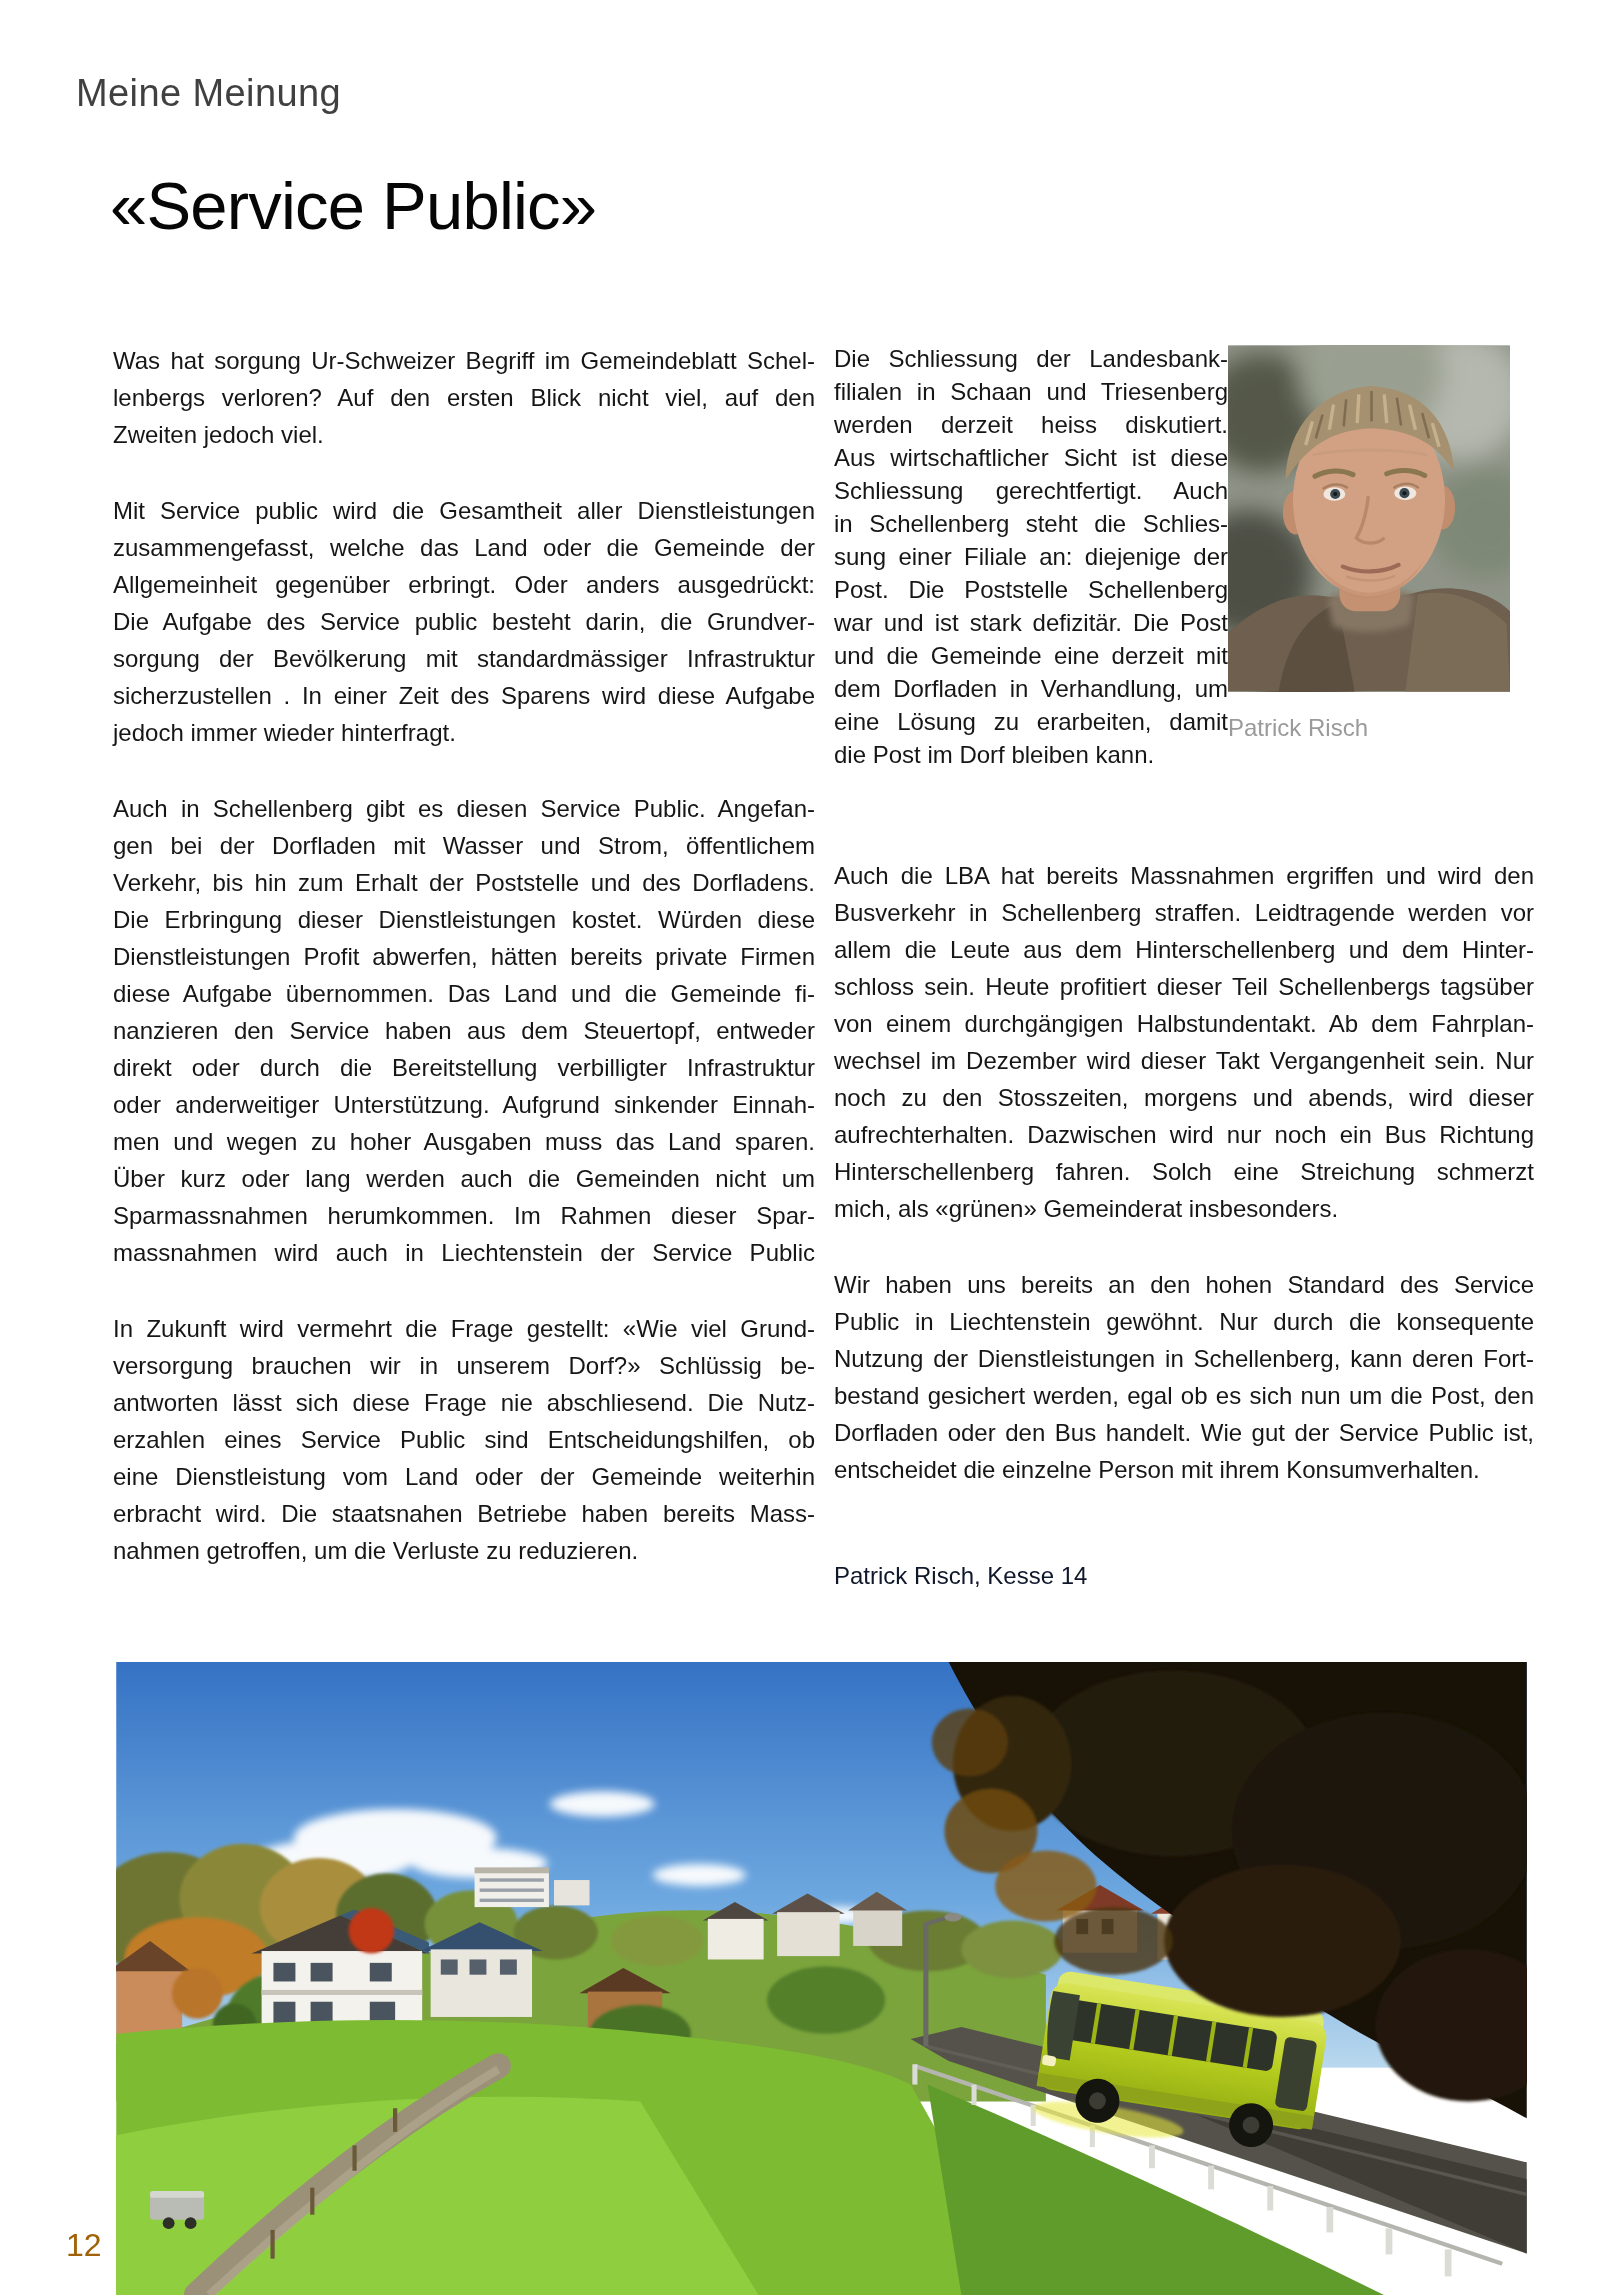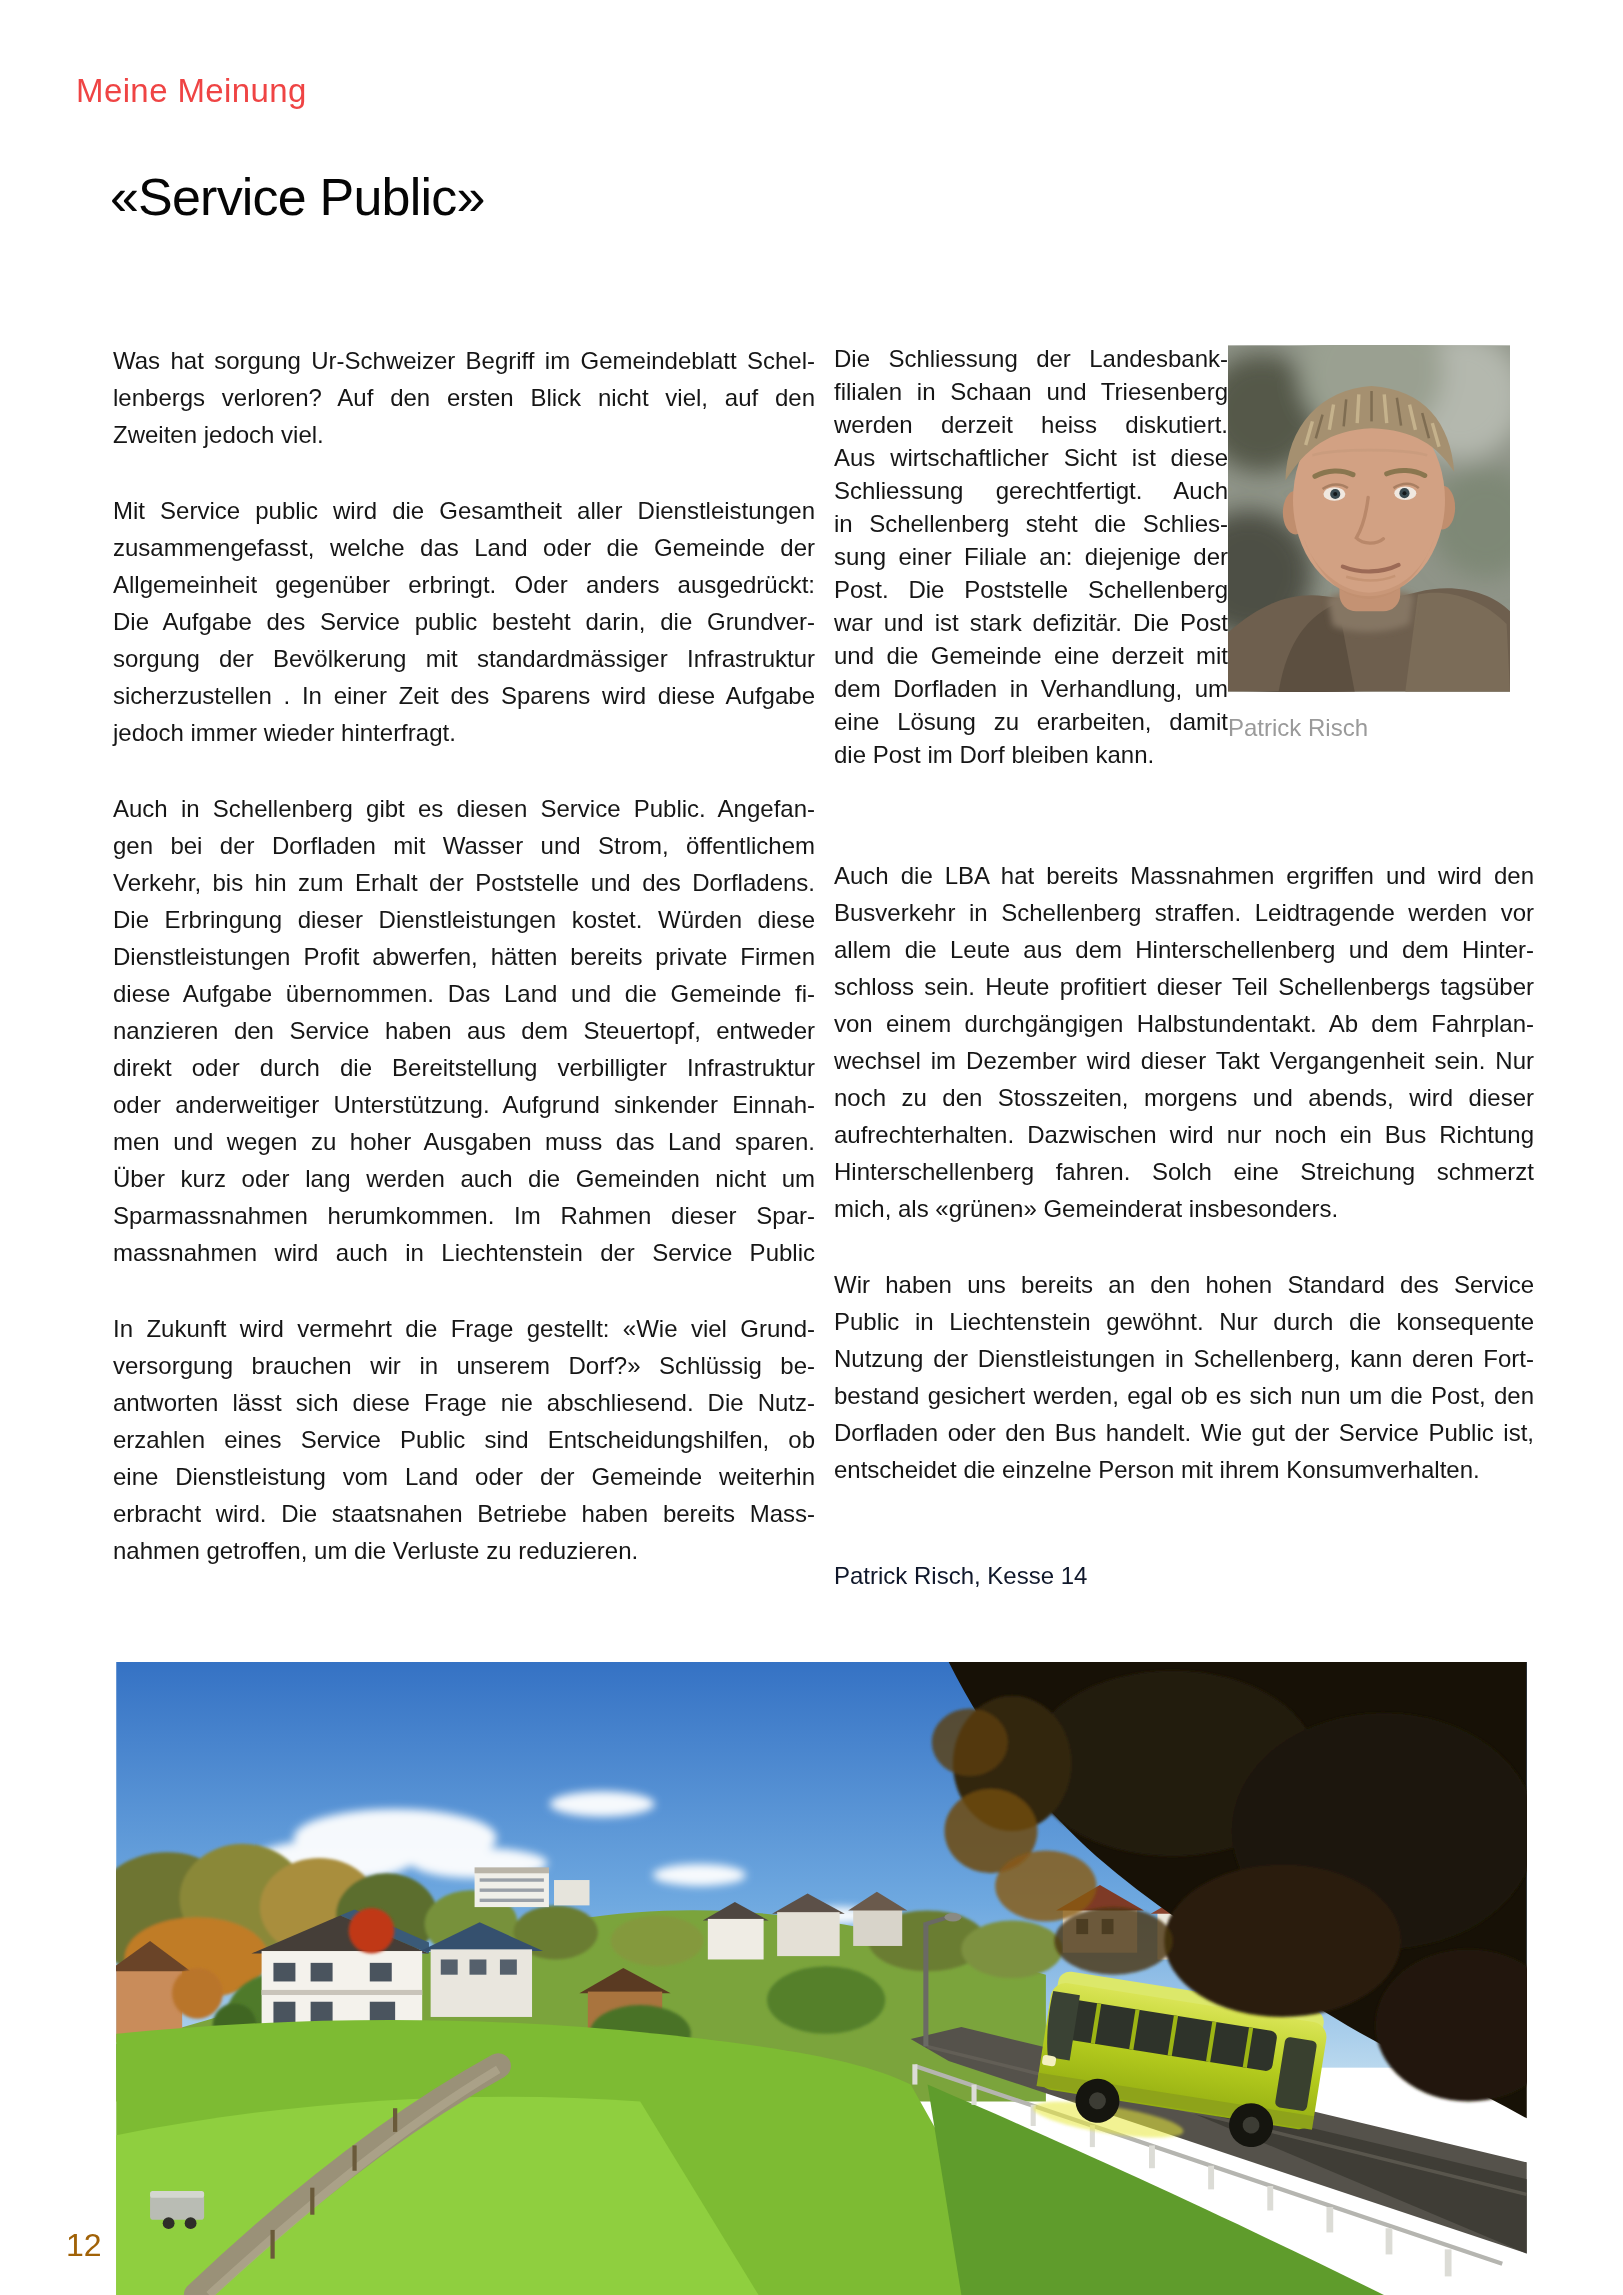--- a/index.html
+++ b/index.html
@@ -1,20 +1,20 @@
 <!DOCTYPE html>
 <html style="font-size:13.5px"><head>
 <meta charset="utf-8">
 <style>
   html,body{margin:0;padding:0;background:#e8e8e8;}
   .page{position:relative;width:1623px;height:2295px;background:#ffffff;overflow:hidden;
         font-family:"Liberation Sans","DejaVu Sans",sans-serif;}
   .abs{position:absolute;}
-  .kicker{left:76px;top:71px;font-size:33px;line-height:1.2;color:#ef4444;letter-spacing:0.4px;text-align:center;}
-  .title{left:110px;top:167px;margin:0;font-size:52px;font-weight:400;color:#060606;letter-spacing:-0.8px;}
+  .kicker{left:76px;top:71px;font-size:38px;line-height:1.2;color:#404040;letter-spacing:0.4px;text-align:center;}
+  .title{left:110px;top:167px;margin:0;font-size:67px;font-weight:400;color:#060606;letter-spacing:-0.8px;}
   .bodycol{font-size:24px;color:#161616;}
   .col-left{left:113px;top:342px;width:702px;line-height:37px;}
   .col-right-narrow{left:834px;top:342px;width:394px;line-height:33px;}
   .col-right-full{left:834px;top:857px;width:700px;line-height:37px;}
   .para{margin:0 0 39px 0;}
   .para:last-child{margin-bottom:0;}
   .tline{text-align:justify;text-align-last:justify;}
   .tline.tlast{text-align-last:left;}
   .caption{left:1228px;top:714px;width:287px;font-size:24px;color:#9a9a9a;}
   .signature{left:834px;top:1562px;width:700px;font-size:24px;color:#0f172a;}

